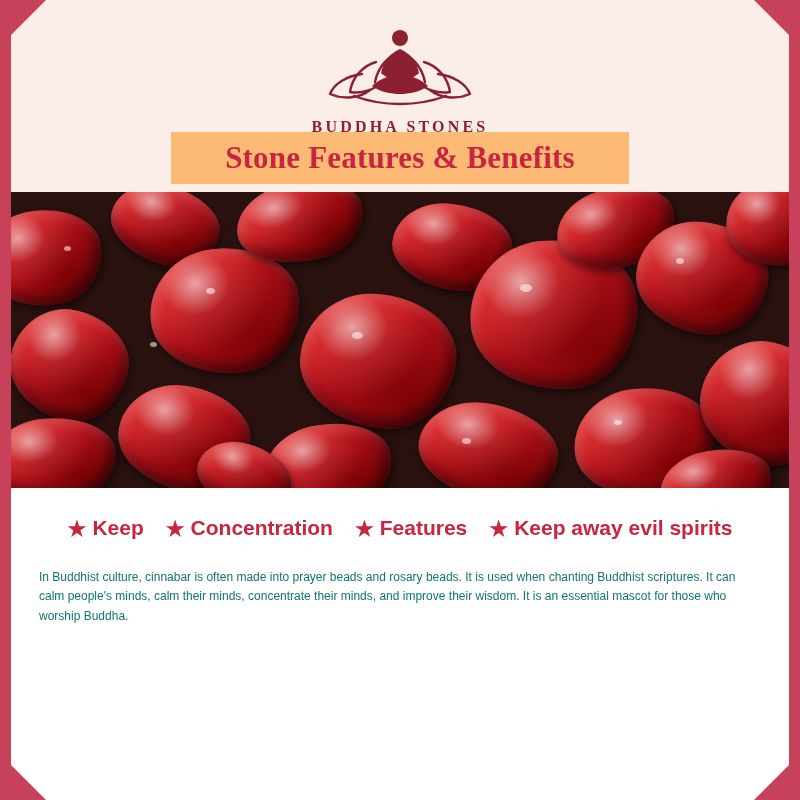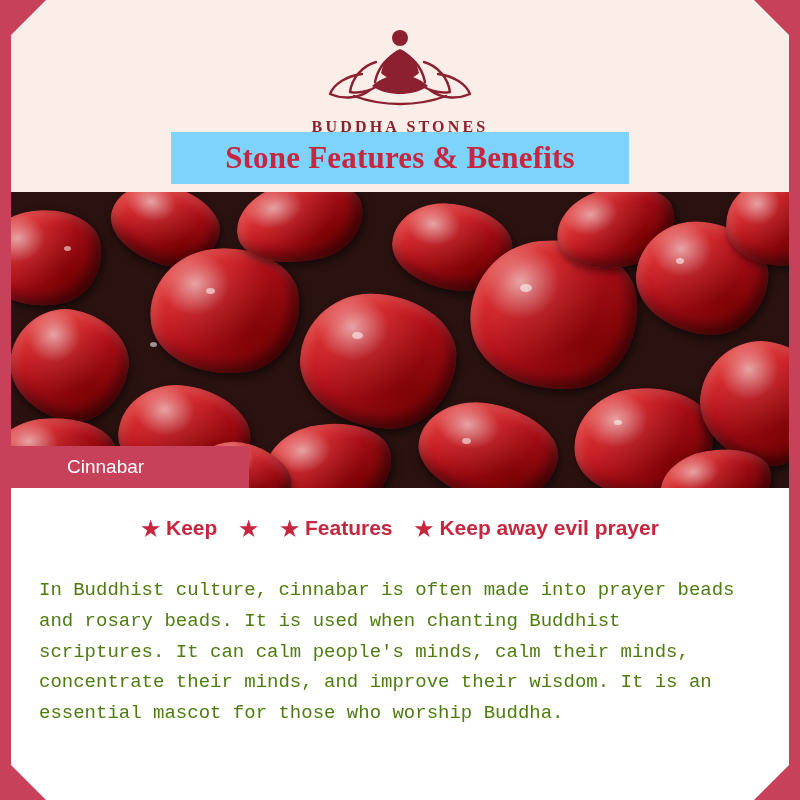--- a/index.html
+++ b/index.html
@@ -81,21 +81,21 @@
     font-weight: bold;
     color: #8c2030;
     font-family: "Liberation Serif", serif;
   }
   .title-band {
     position: absolute;
     bottom: 8px;
     left: 160px;
     right: 160px;
     height: 52px;
-    background: #7dd3fc;
+    background: #fdba74;
     display: flex;
     align-items: center;
     justify-content: center;
     box-shadow: 0 0 0 0 transparent;
   }
   .title-band .title-text {
     font-family: "Liberation Serif", serif;
     font-weight: bold;
     font-size: 31px;
     color: #c8253f;
@@ -174,24 +174,23 @@
     font-size: 21px;
     white-space: nowrap;
   }
   .benefit .star {
     font-size: 21px;
     color: #c8253f;
     line-height: 1;
   }
   .body-copy {
     padding: 16px 32px 0 28px;
-    font-size: 19px;
+    font-size: 12px;
     line-height: 1.62;
-    color: #4d7c0f;
-    font-family: Liberation Mono, monospace;
+    color: #0f766e;
   }
 </style>
 </head>
 <body>
 
 <div class="page">
 
   <div class="edge edge-left"></div>
   <div class="edge edge-right"></div>
   <div class="corner corner-tl"></div>
@@ -254,39 +253,37 @@
     <div class="speck" style="left:64px;  top:54px;  width:7px; height:5px;"></div>
     <div class="speck" style="left:206px; top:96px;  width:9px; height:6px;"></div>
     <div class="speck" style="left:352px; top:140px; width:11px; height:7px;"></div>
     <div class="speck" style="left:520px; top:92px;  width:12px; height:8px;"></div>
     <div class="speck" style="left:676px; top:66px;  width:8px; height:6px;"></div>
     <div class="speck" style="left:150px; top:150px; width:7px; height:5px;"></div>
     <div class="speck" style="left:462px; top:246px; width:9px; height:6px;"></div>
     <div class="speck" style="left:614px; top:228px; width:8px; height:5px;"></div>
   </div>
 
-  <div class="caption-tab">
-    <span class="caption-text">Cinnabar</span>
-  </div>
 
   <div class="content">
     <div class="benefits">
       <div class="benefit">
         <span class="star">★</span>
         <span>Keep</span>
       </div>
       <div class="benefit">
         <span class="star">★</span>
+        <span>Concentration</span>
       </div>
       <div class="benefit">
         <span class="star">★</span>
         <span>Features</span>
       </div>
       <div class="benefit">
         <span class="star">★</span>
-        <span>Keep away evil prayer</span>
+        <span>Keep away evil spirits</span>
       </div>
     </div>
 
     <p class="body-copy">In Buddhist culture, cinnabar is often made into prayer beads and rosary beads. It is used when chanting Buddhist scriptures. It can calm people's minds, calm their minds, concentrate their minds, and improve their wisdom. It is an essential mascot for those who worship Buddha.</p>
   </div>
 
 </div>
 
 </body></html>

